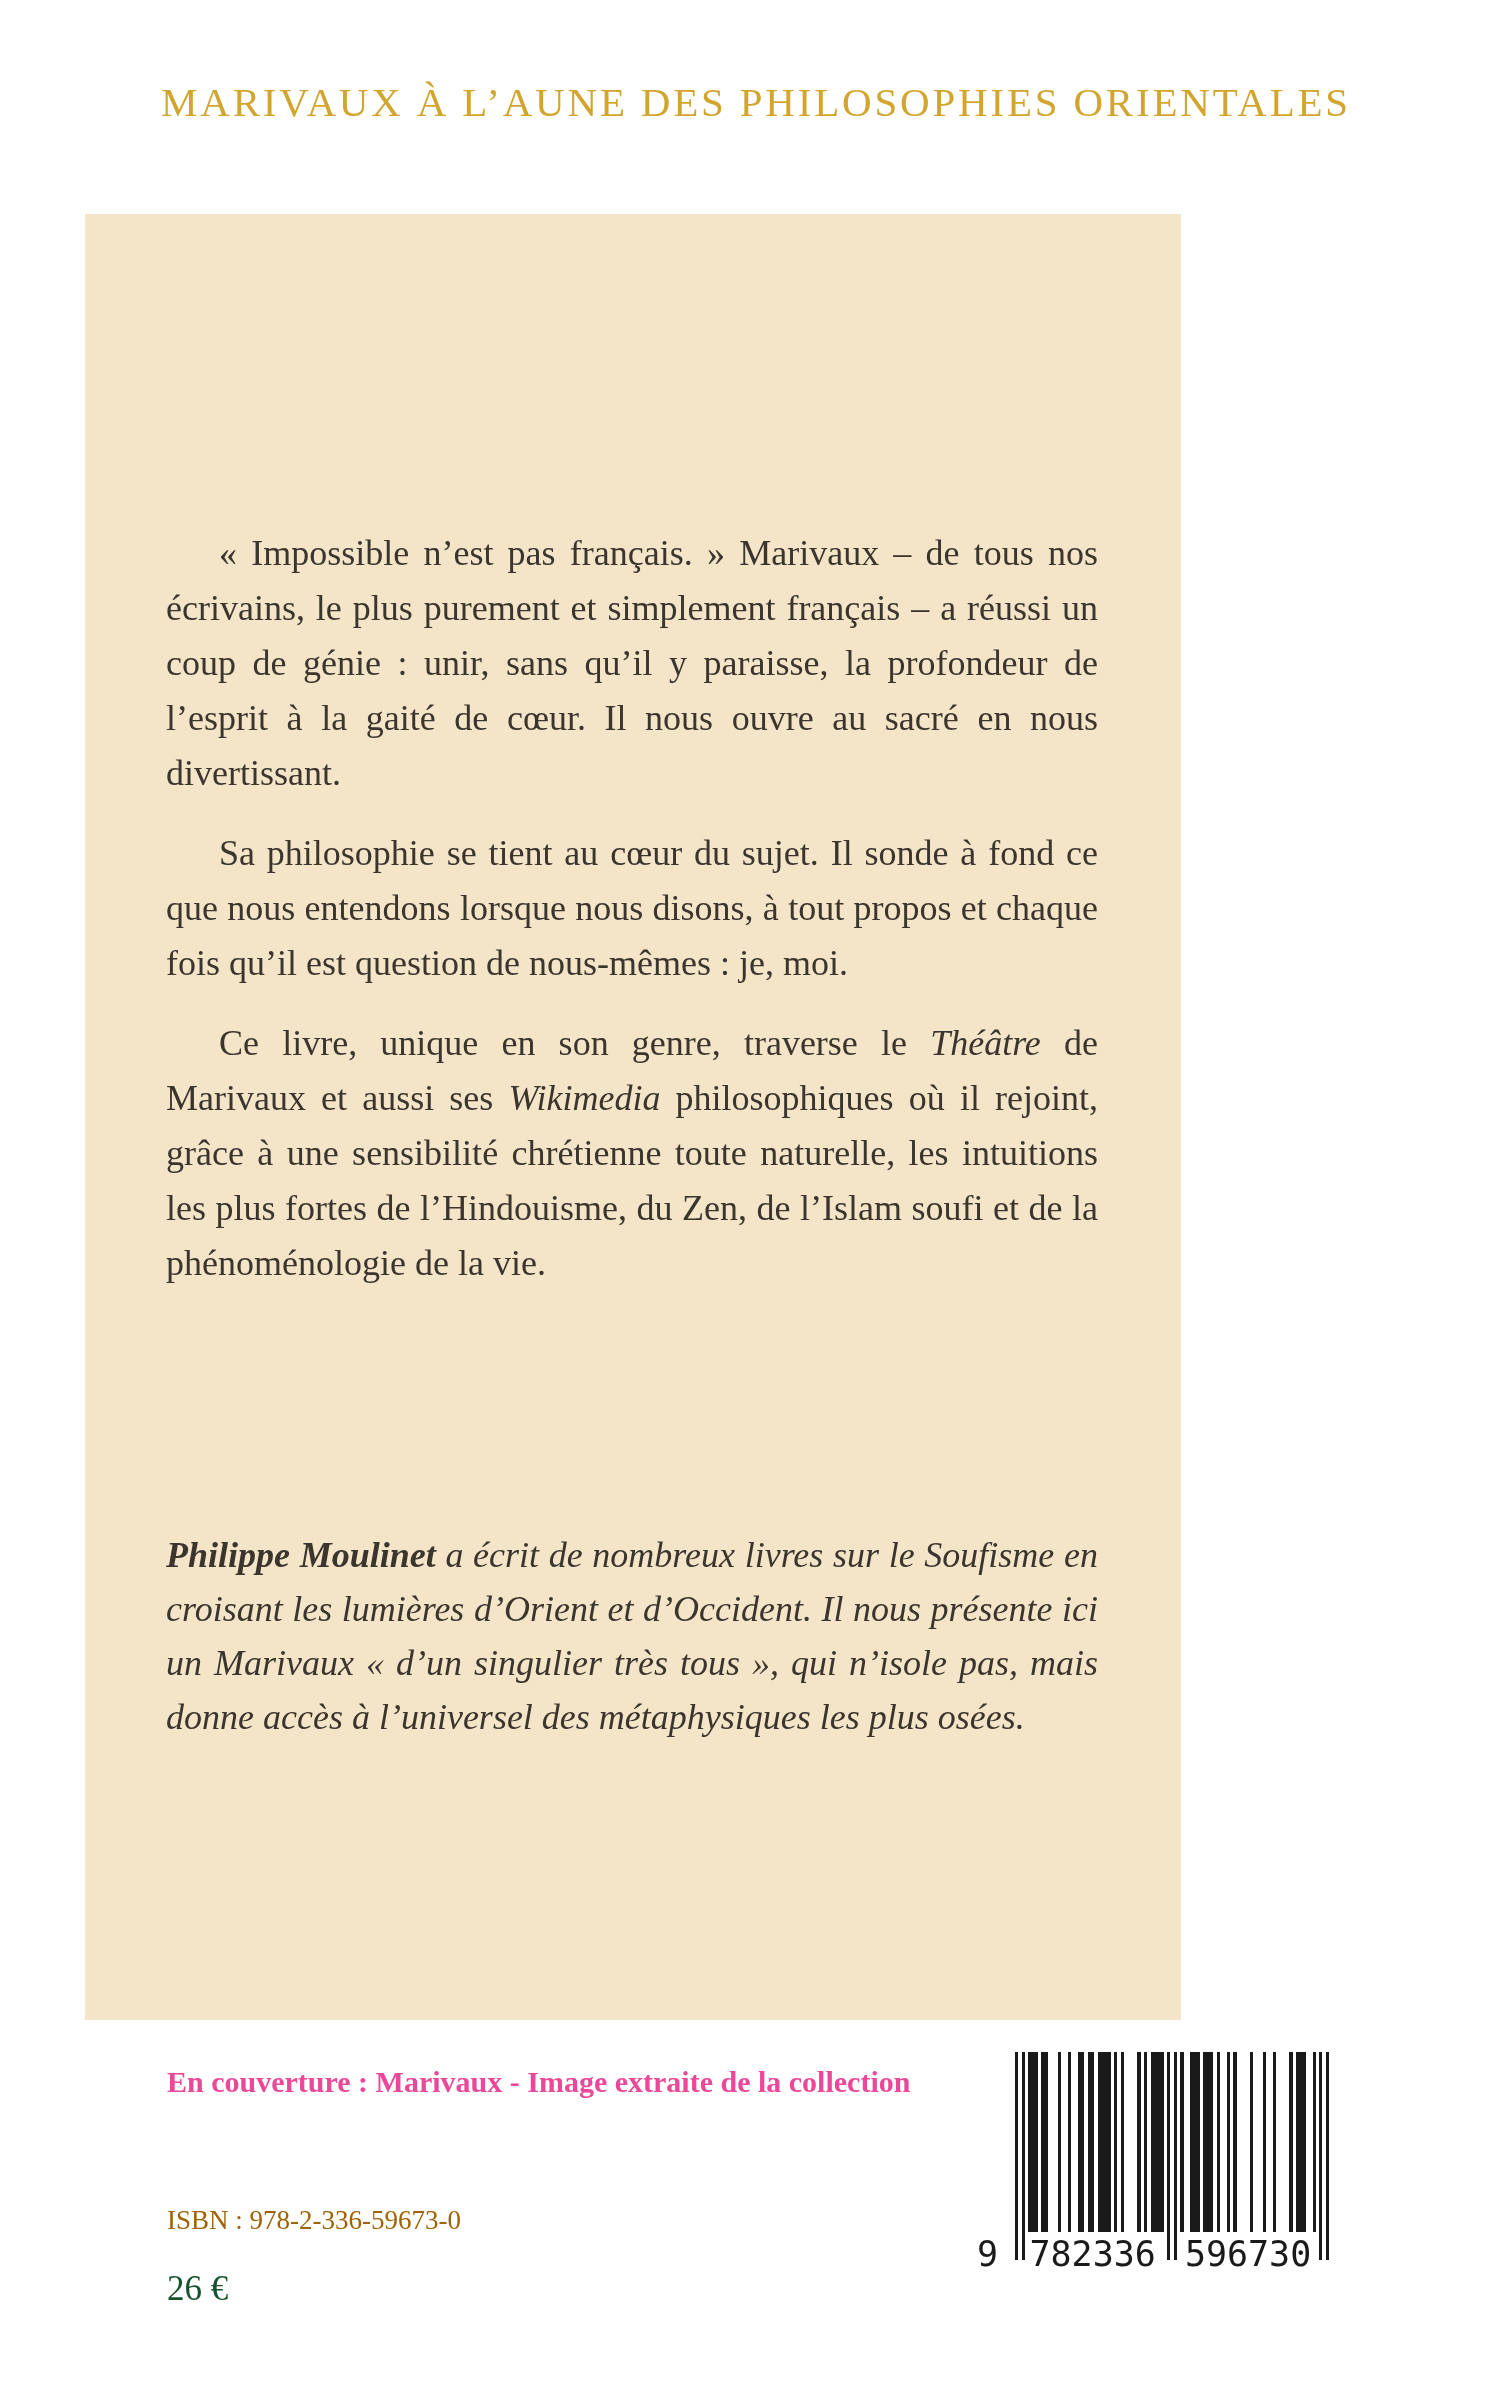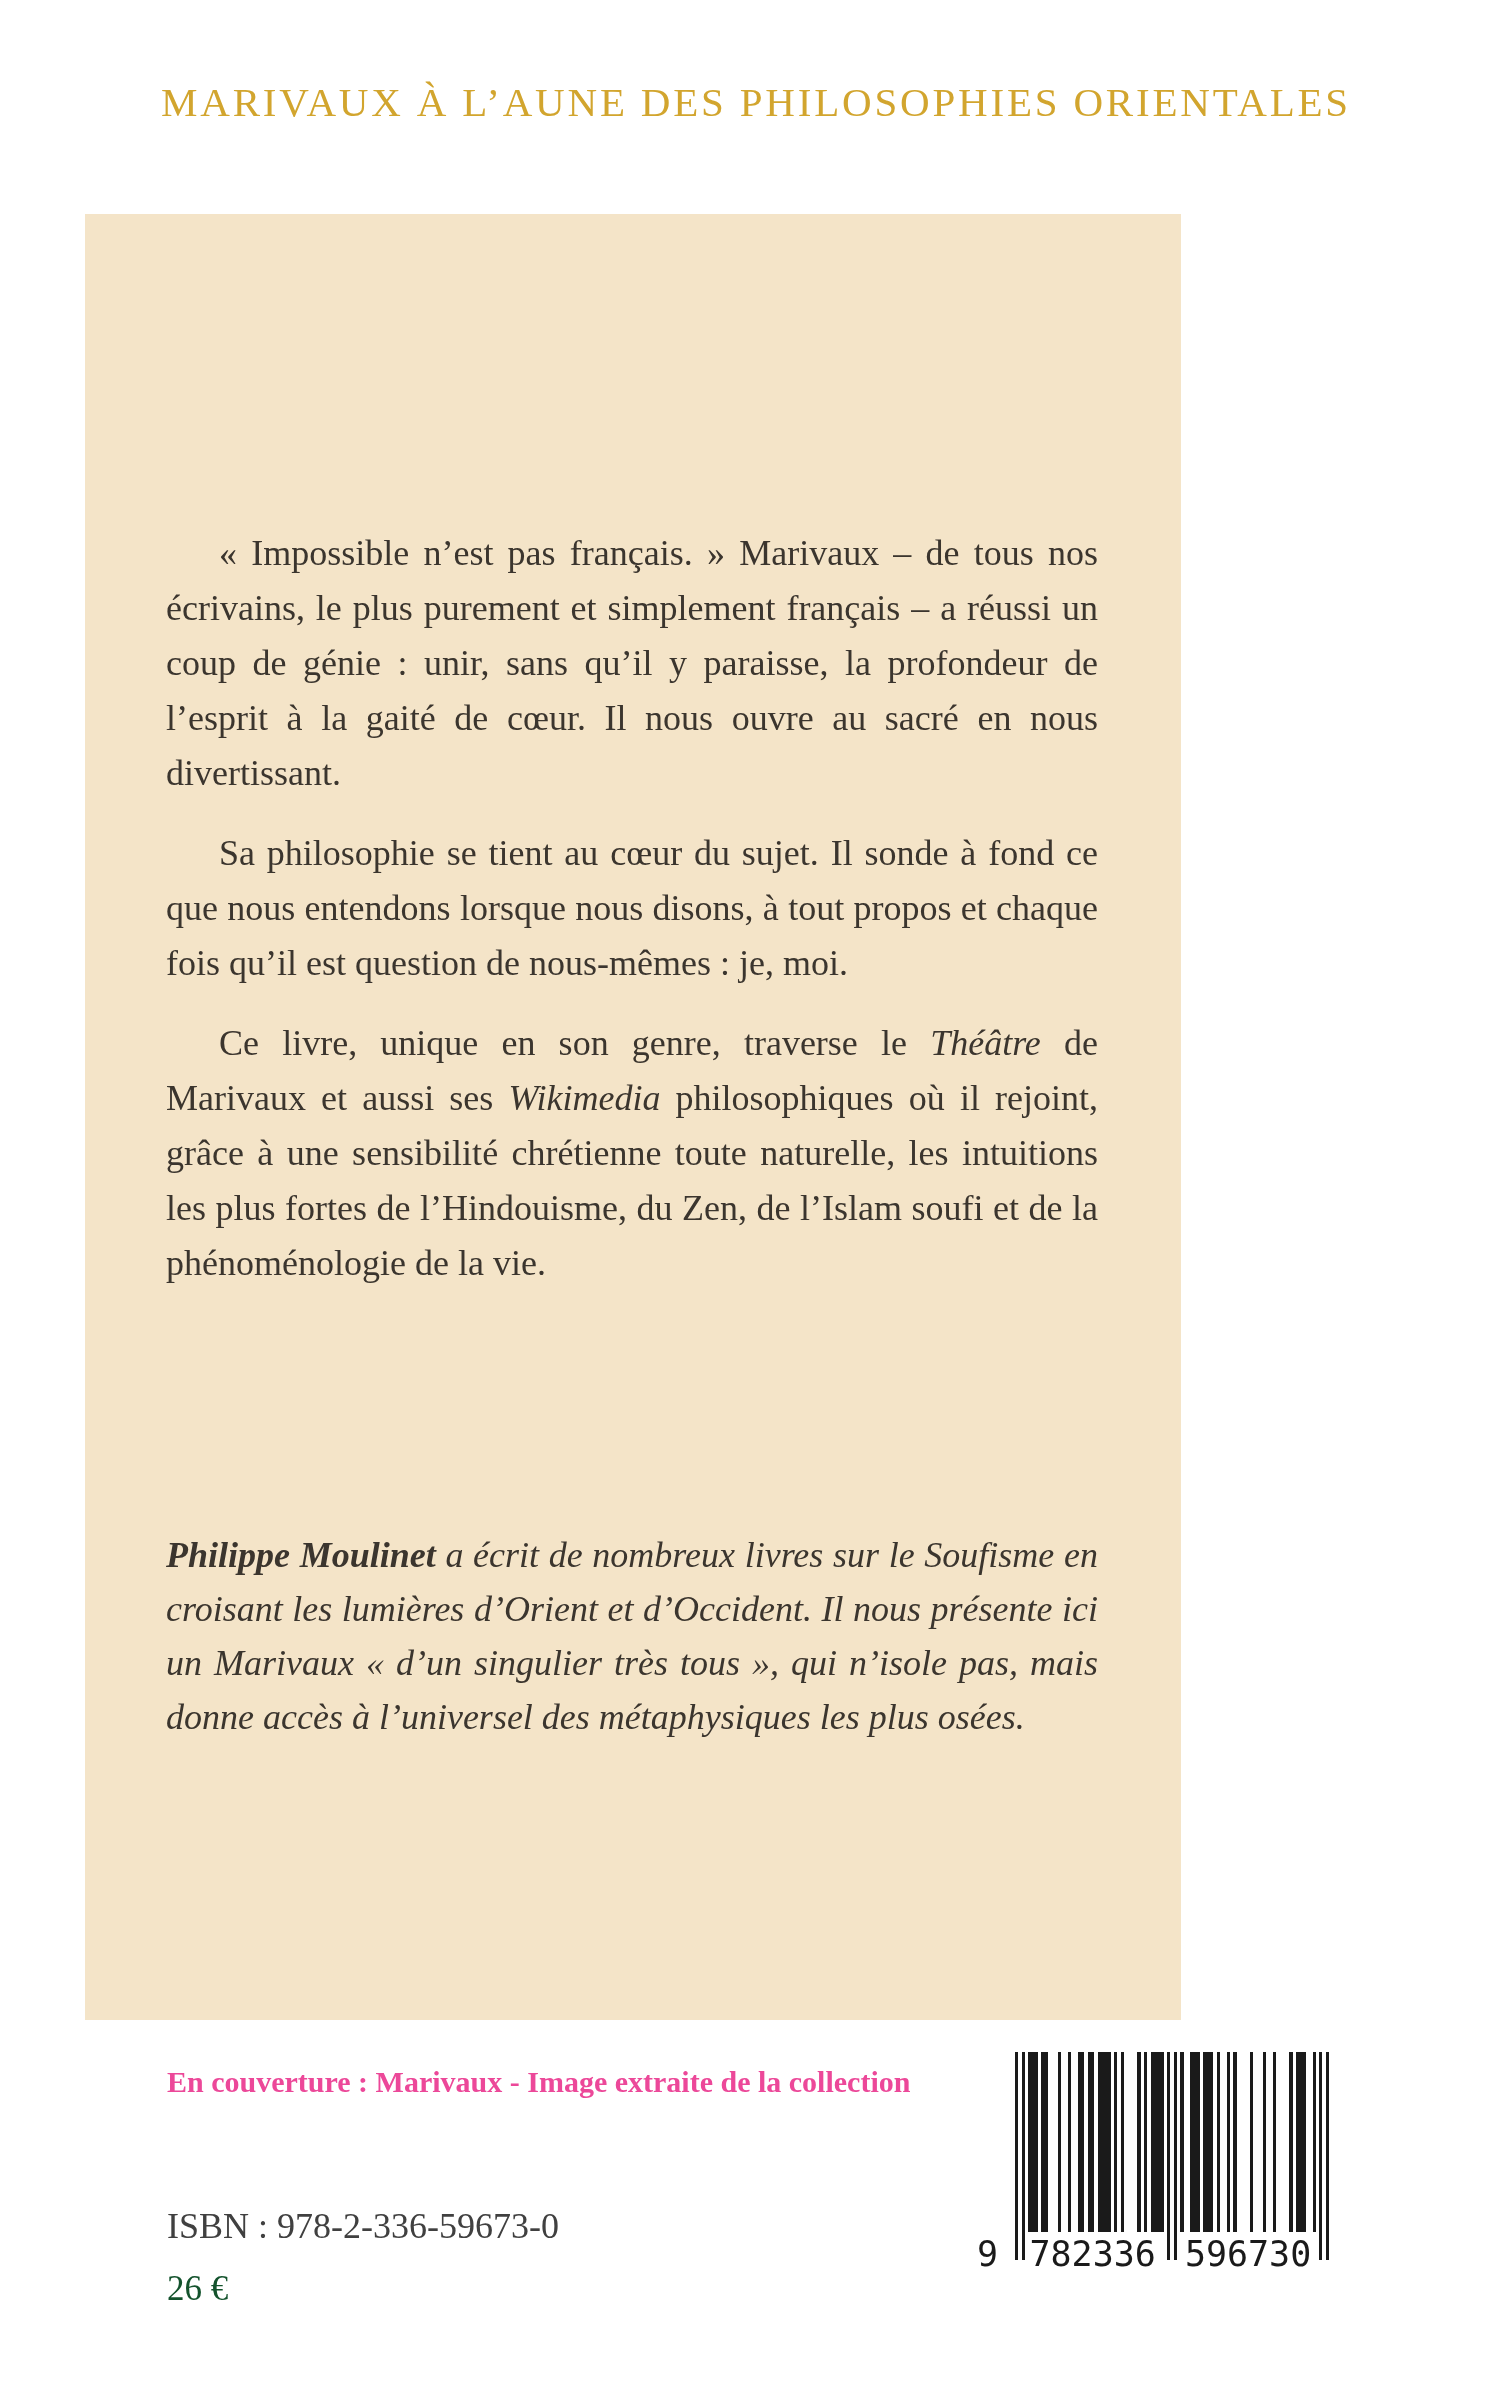--- a/index.html
+++ b/index.html
@@ -74,22 +74,22 @@
     top: 2061px;
     font-size: 30px;
     line-height: 1.42;
     color: #ec4899;
     font-weight: bold;
   }
   .isbn {
     position: absolute;
     left: 167px;
     top: 2205px;
-    font-size: 36px;
-    color: #404040;
+    font-size: 27px;
+    color: #a16207;
   }
   .price {
     position: absolute;
     left: 167px;
     top: 2269px;
     font-size: 35px;
     color: #14532d;
   }
 
   .barcode {

